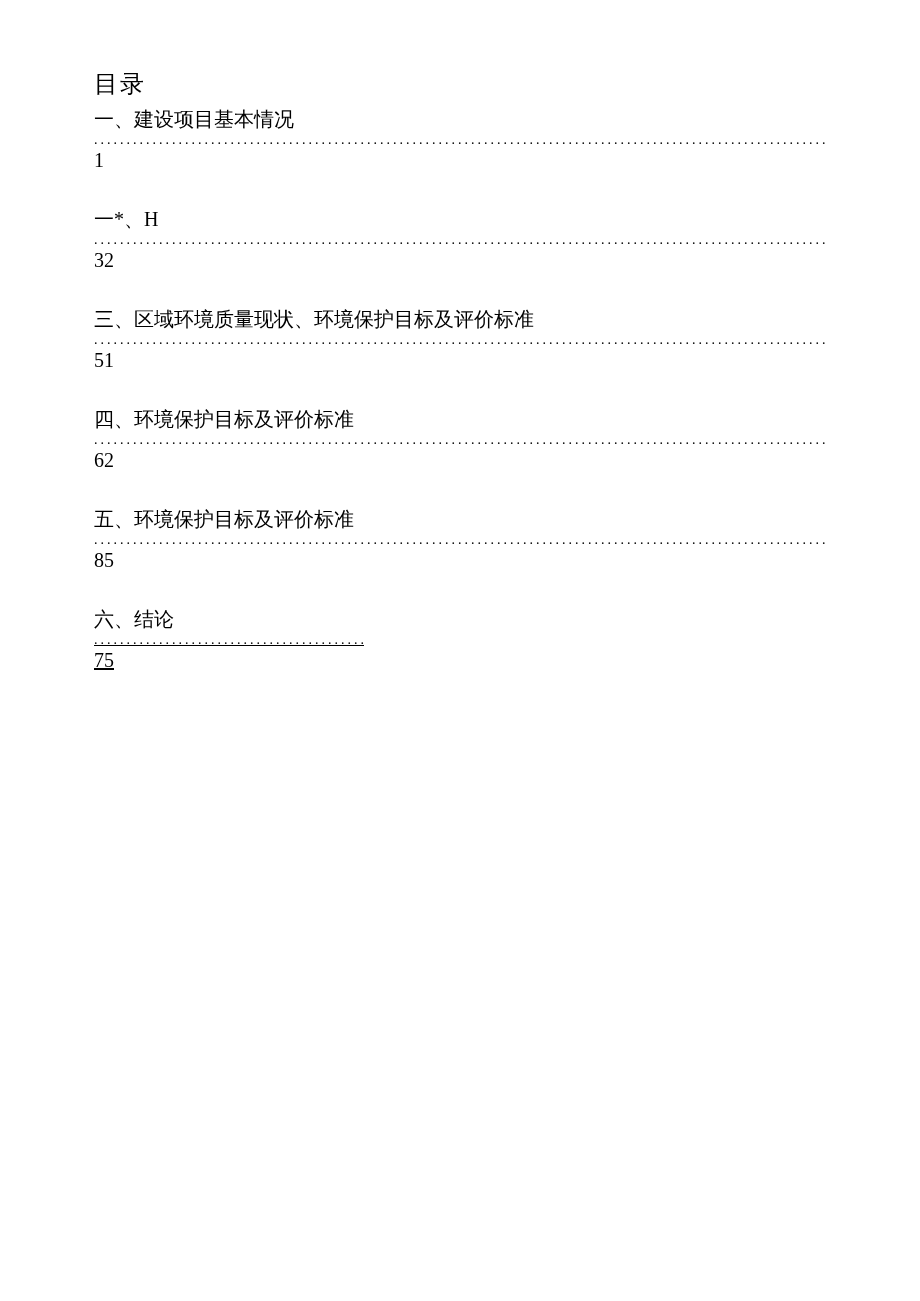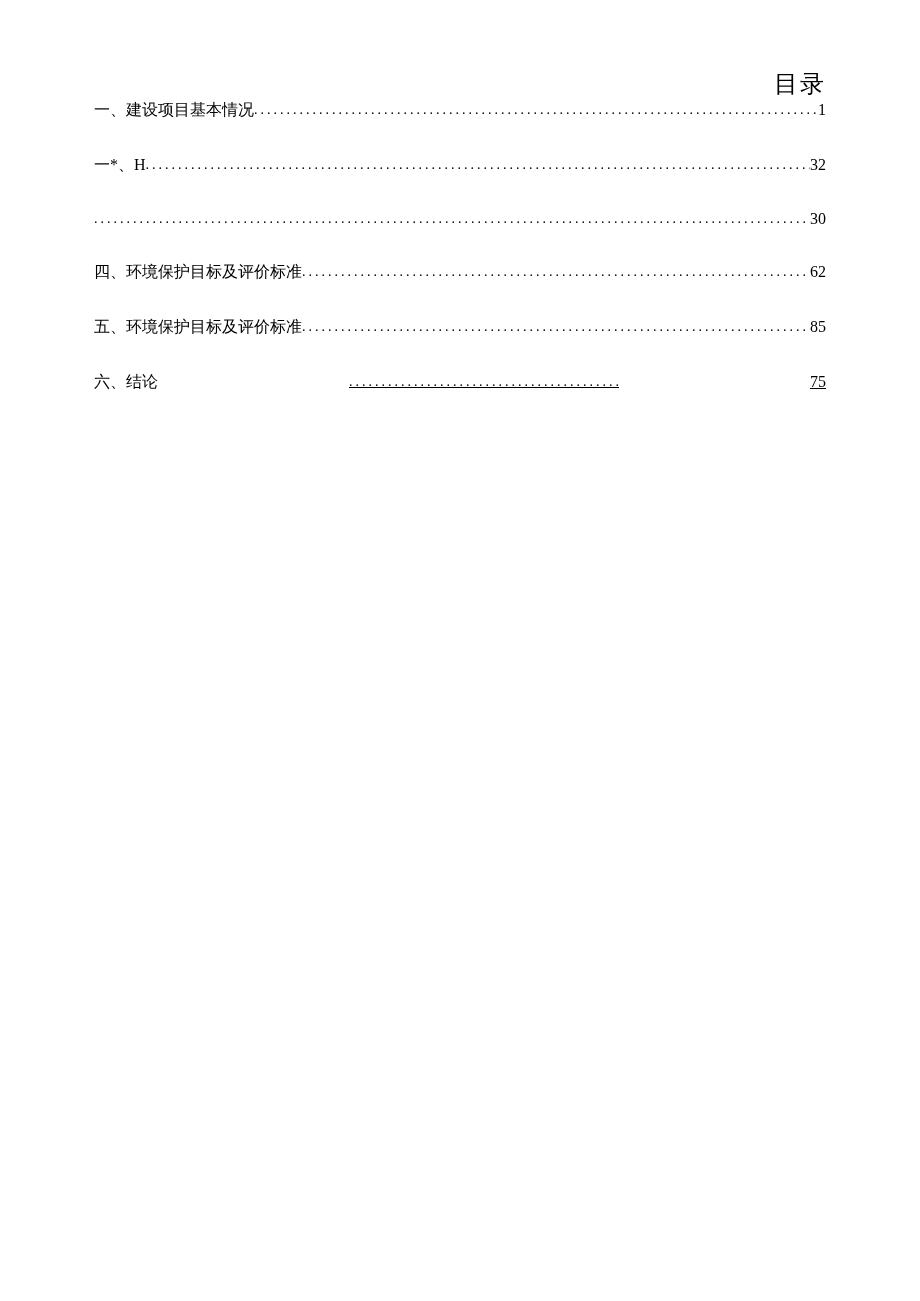--- a/index.html
+++ b/index.html
@@ -5,33 +5,34 @@
     * { margin: 0; padding: 0; box-sizing: border-box; }
     body {
       width: 920px;
       height: 1301px;
       background: #ffffff;
       font-family: "SimSun", "宋体", serif;
       color: #000000;
       padding: 68px 94px 0 94px;
     }
     .title {
-      text-align: right;
+      text-align: left;
       font-size: 24px;
       font-weight: normal;
-      margin-bottom: 0;
+      margin-bottom: 6px;
       letter-spacing: 2px;
     }
     .toc-entry {
       display: flex;
       align-items: baseline;
-      font-size: 16px;
+      font-size: 20px;
       margin-bottom: 34px;
       white-space: nowrap;
       overflow: hidden;
+      flex-direction: column;
     }
     .toc-label {
       flex: 0 0 auto;
     }
     .toc-dots {
       flex: 1 1 auto;
       overflow: hidden;
       letter-spacing: 3px;
       font-size: 14px;
       position: relative;
@@ -66,22 +67,23 @@
   <span class="toc-page">1</span>
 </div>
 
 <div class="toc-entry">
   <span class="toc-label">一*、H</span>
   <span class="toc-dots"></span>
   <span class="toc-page">32</span>
 </div>
 
 <div class="toc-entry">
+  <span class="toc-label">三、区域环境质量现状、环境保护目标及评价标准</span>
   <span class="toc-dots"></span>
-  <span class="toc-page">30</span>
+  <span class="toc-page">51</span>
 </div>
 
 <div class="toc-entry">
   <span class="toc-label">四、环境保护目标及评价标准</span>
   <span class="toc-dots"></span>
   <span class="toc-page">62</span>
 </div>
 
 <div class="toc-entry">
   <span class="toc-label">五、环境保护目标及评价标准</span>

